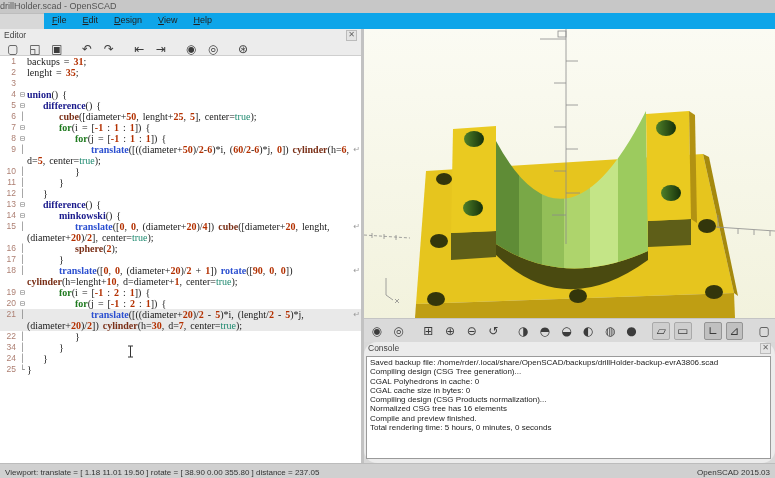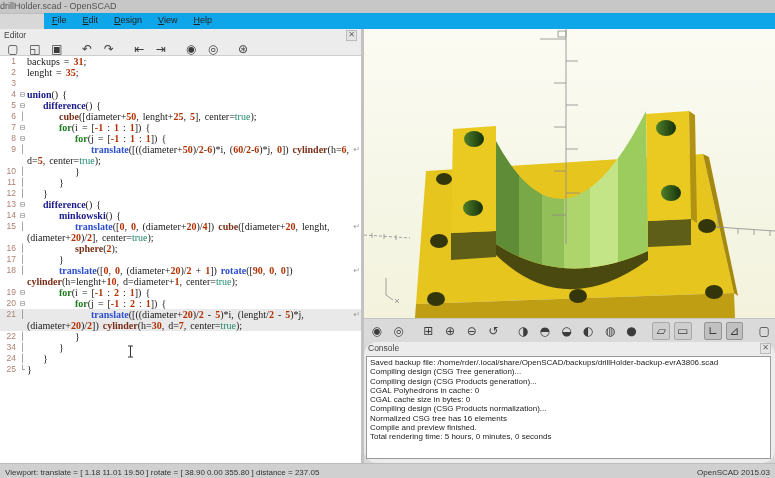--- a/index.html
+++ b/index.html
@@ -331,21 +331,20 @@
     </div>
 
   <div class="console-dock">
     <div class="dock-head">
       <span>Console</span>
       <span class="dock-close">✕</span>
     </div>
     <div class="console-box">
         <div class="console-line">Saved backup file: /home/rder/.local/share/OpenSCAD/backups/drillHolder-backup-evrA3806.scad</div>
         <div class="console-line">Compiling design (CSG Tree generation)...</div>
-        <div class="console-line">Compiling design (CSG Products generation)...</div>
         <div class="console-line">CGAL Polyhedrons in cache: 0</div>
         <div class="console-line">CGAL cache size in bytes: 0</div>
         <div class="console-line">Compiling design (CSG Products normalization)...</div>
         <div class="console-line">Normalized CSG tree has 16 elements</div>
         <div class="console-line">Compile and preview finished.</div>
         <div class="console-line">Total rendering time: 5 hours, 0 minutes, 0 seconds</div>
       </div>
   </div>
 
   <div class="statusbar">

